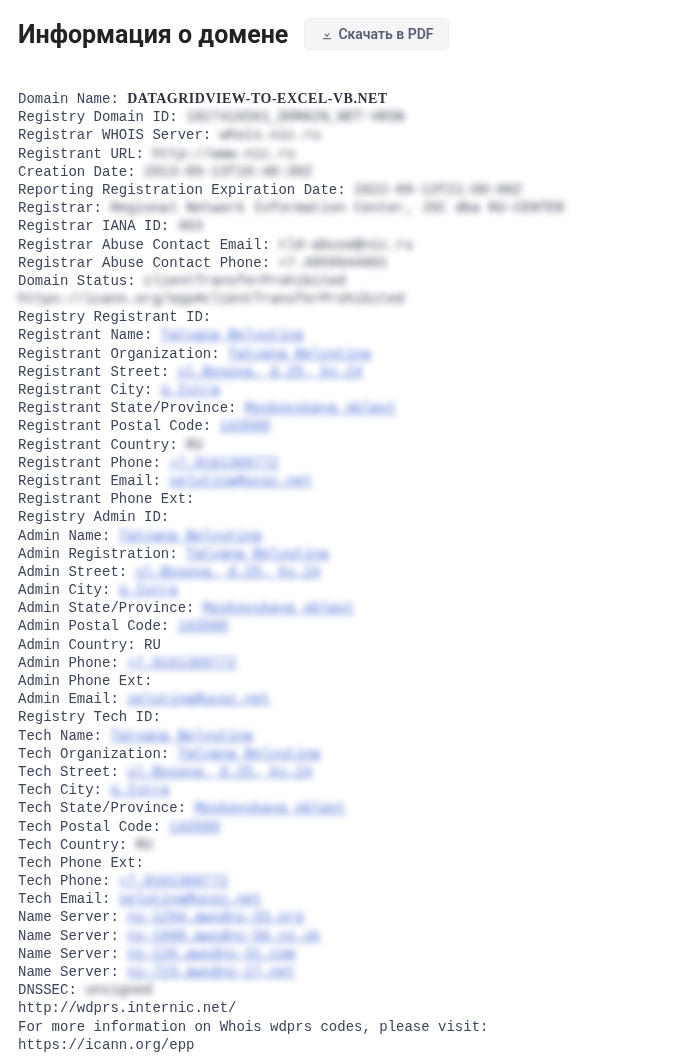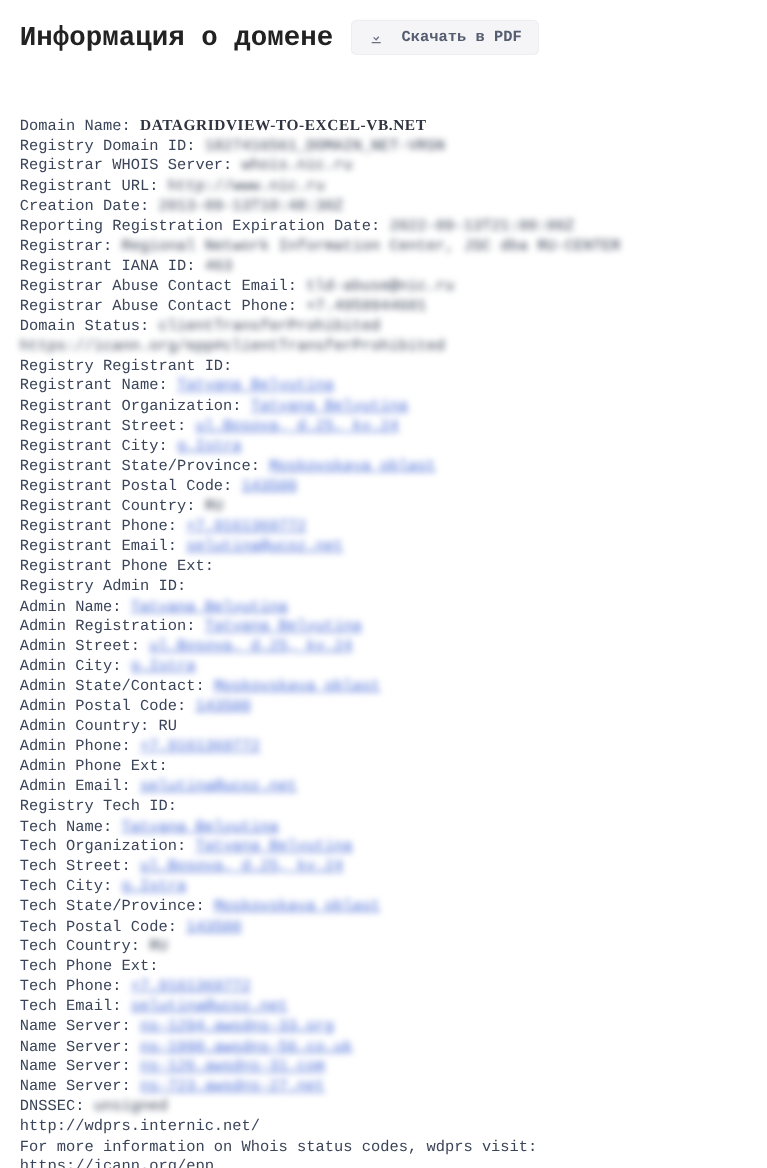--- a/index.html
+++ b/index.html
@@ -7,33 +7,32 @@
     padding: 18px;
     font-family: -apple-system, BlinkMacSystemFont, "Segoe UI", Roboto, "Helvetica Neue", Arial, sans-serif;
     color: #333;
     background: #fff;
     width: 661px;
   }
   .header {
     display: flex;
     align-items: center;
     gap: 16px;
-    margin-bottom: 56px;
-    font-family: Liberation Mono, monospace;
+    margin-bottom: 40px;
   }
   h1 {
     font-size: 25px;
     font-weight: 700;
     margin: 0;
     color: #222;
   }
   .pdf-btn {
     display: inline-flex;
     align-items: center;
-    gap: 16px;
+    gap: 4px;
     padding: 7px 15px;
     background: #f5f5f7;
     border: 1px solid #eceef1;
     border-radius: 5px;
     font-size: 14px;
     font-weight: 600;
     color: #555d70;
     cursor: pointer;
     text-decoration: none;
   }
@@ -81,41 +80,41 @@
 </div>
 
 <div class="whois">
   <div class="row"><span>Domain Name:</span> <span class="domain-val">DATAGRIDVIEW-TO-EXCEL-VB.NET</span></div>
   <div class="row"><span>Registry Domain ID:</span> <span class="blur">1827416561_DOMAIN_NET-VRSN</span></div>
   <div class="row"><span>Registrar WHOIS Server:</span> <span class="blur">whois.nic.ru</span></div>
   <div class="row"><span>Registrant URL:</span> <span class="blur">http://www.nic.ru</span></div>
   <div class="row"><span>Creation Date:</span> <span class="blur">2013-09-13T10:48:30Z</span></div>
   <div class="row"><span>Reporting Registration Expiration Date:</span> <span class="blur">2022-09-13T21:00:00Z</span></div>
   <div class="row"><span>Registrar:</span> <span class="blur">Regional Network Information Center, JSC dba RU-CENTER</span></div>
-  <div class="row"><span>Registrant IANA ID:</span> <span class="blur">463</span></div>
+  <div class="row"><span>Registrar IANA ID:</span> <span class="blur">463</span></div>
   <div class="row"><span>Registrar Abuse Contact Email:</span> <span class="blur">tld-abuse@nic.ru</span></div>
   <div class="row"><span>Registrar Abuse Contact Phone:</span> <span class="blur">+7.4959944601</span></div>
   <div class="row"><span>Domain Status:</span> <span class="blur">clientTransferProhibited https://icann.org/epp#clientTransferProhibited</span></div>
   <div class="row"><span>Registry Registrant ID:</span></div>
   <div class="row"><span>Registrant Name:</span> <span class="link blur">Tatyana Belyutina</span></div>
   <div class="row"><span>Registrant Organization:</span> <span class="link blur">Tatyana Belyutina</span></div>
   <div class="row"><span>Registrant Street:</span> <span class="link blur">ul.Bosova, d.25, kv.24</span></div>
   <div class="row"><span>Registrant City:</span> <span class="link blur">g.Istra</span></div>
   <div class="row"><span>Registrant State/Province:</span> <span class="link blur">Moskovskaya oblast</span></div>
   <div class="row"><span>Registrant Postal Code:</span> <span class="link blur">143500</span></div>
   <div class="row"><span>Registrant Country:</span> <span class="blur">RU</span></div>
   <div class="row"><span>Registrant Phone:</span> <span class="link blur">+7.9161369772</span></div>
   <div class="row"><span>Registrant Email:</span> <span class="link blur">selutina@ucoz.net</span></div>
   <div class="row"><span>Registrant Phone Ext:</span></div>
   <div class="row"><span>Registry Admin ID:</span></div>
   <div class="row"><span>Admin Name:</span> <span class="link blur">Tatyana Belyutina</span></div>
   <div class="row"><span>Admin Registration:</span> <span class="link blur">Tatyana Belyutina</span></div>
   <div class="row"><span>Admin Street:</span> <span class="link blur">ul.Bosova, d.25, kv.24</span></div>
   <div class="row"><span>Admin City:</span> <span class="link blur">g.Istra</span></div>
-  <div class="row"><span>Admin State/Contact:</span> <span class="link blur">Moskovskaya oblast</span></div>
+  <div class="row"><span>Admin State/Province:</span> <span class="link blur">Moskovskaya oblast</span></div>
   <div class="row"><span>Admin Postal Code:</span> <span class="link blur">143500</span></div>
   <div class="row"><span>Admin Country: RU</span></div>
   <div class="row"><span>Admin Phone:</span> <span class="link blur">+7.9161369772</span></div>
   <div class="row"><span>Admin Phone Ext:</span></div>
   <div class="row"><span>Admin Email:</span> <span class="link blur">selutina@ucoz.net</span></div>
   <div class="row"><span>Registry Tech ID:</span></div>
   <div class="row"><span>Tech Name:</span> <span class="link blur">Tatyana Belyutina</span></div>
   <div class="row"><span>Tech Organization:</span> <span class="link blur">Tatyana Belyutina</span></div>
   <div class="row"><span>Tech Street:</span> <span class="link blur">ul.Bosova, d.25, kv.24</span></div>
   <div class="row"><span>Tech City:</span> <span class="link blur">g.Istra</span></div>
@@ -124,15 +123,15 @@
   <div class="row"><span>Tech Country:</span> <span class="blur">RU</span></div>
   <div class="row"><span>Tech Phone Ext:</span></div>
   <div class="row"><span>Tech Phone:</span> <span class="link blur">+7.9161369772</span></div>
   <div class="row"><span>Tech Email:</span> <span class="link blur">selutina@ucoz.net</span></div>
   <div class="row"><span>Name Server:</span> <span class="link blur">ns-1294.awsdns-33.org</span></div>
   <div class="row"><span>Name Server:</span> <span class="link blur">ns-1990.awsdns-56.co.uk</span></div>
   <div class="row"><span>Name Server:</span> <span class="link blur">ns-126.awsdns-31.com</span></div>
   <div class="row"><span>Name Server:</span> <span class="link blur">ns-723.awsdns-27.net</span></div>
   <div class="row"><span>DNSSEC:</span> <span class="blur">unsigned</span></div>
   <div class="row"><span>http://wdprs.internic.net/</span></div>
-  <div class="row"><span>For more information on Whois status codes, wdprs visit:</span></div>
+  <div class="row"><span>For more information on Whois wdprs codes, please visit:</span></div>
   <div class="row"><span>https://icann.org/epp</span></div>
 </div>
 
 </body></html>

